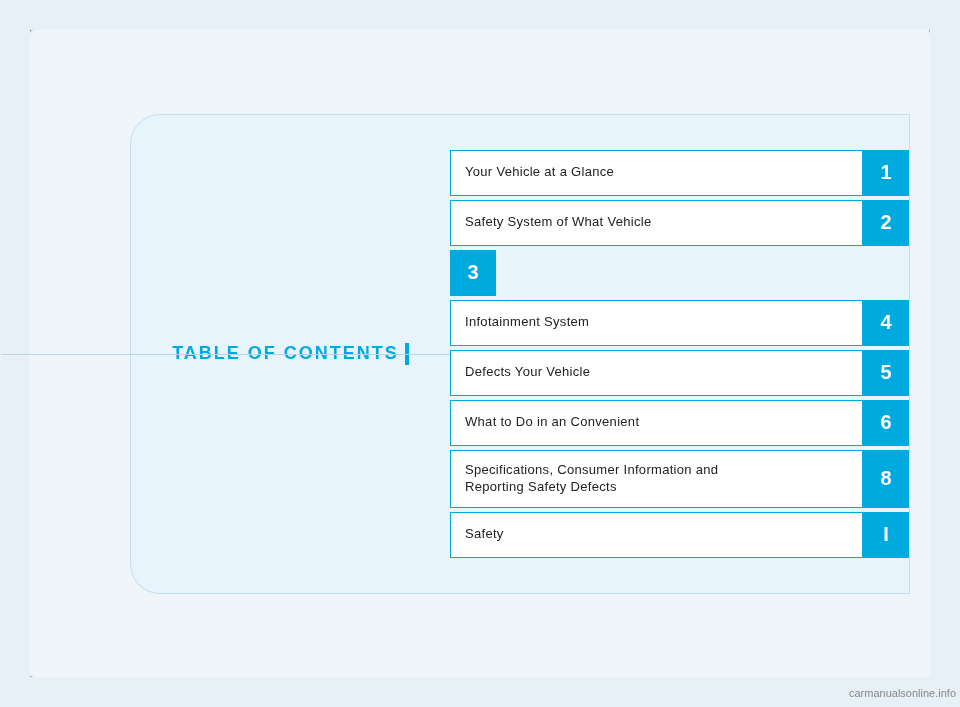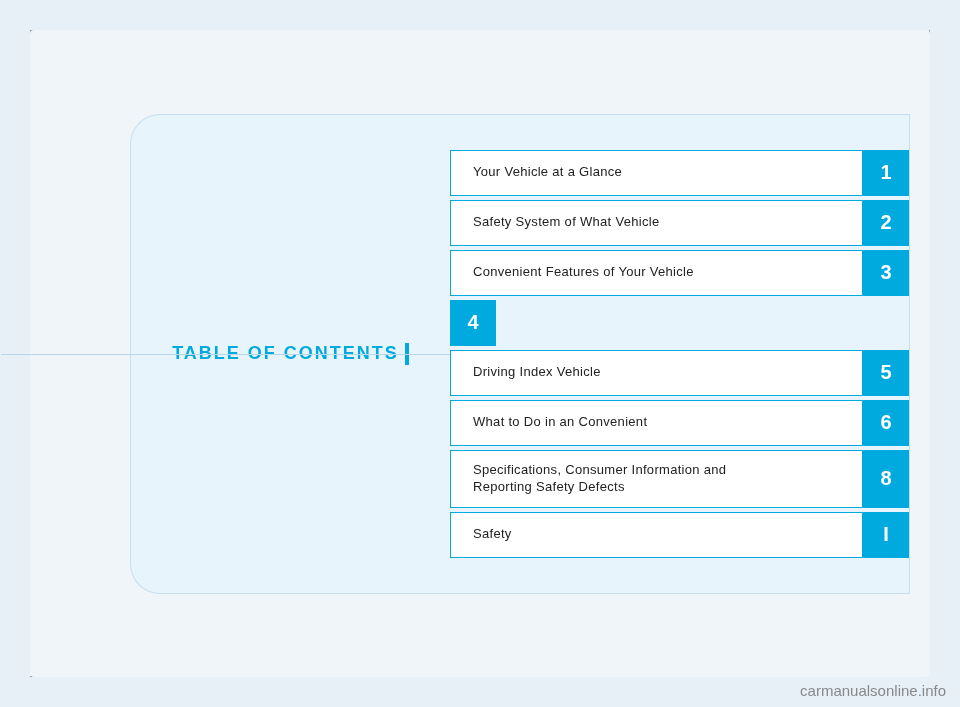--- a/index.html
+++ b/index.html
@@ -130,21 +130,21 @@
       cursor: pointer;
     }
 
     .toc-row.tall {
       height: 58px;
     }
 
     .toc-label {
       flex: 1;
       border: 1.5px solid #00aadf;
-      padding: 0 22px;
+      padding: 0 14px;
       display: flex;
       align-items: center;
       background: #fff;
       font-size: 13px;
       font-weight: 500;
       color: #222;
       letter-spacing: 0.3px;
     }
 
     .toc-label-text {
@@ -164,22 +164,22 @@
     }
 
     .toc-row.tall .toc-number {
       font-size: 20px;
     }
 
     
     .watermark {
       position: absolute;
       bottom: 8px;
-      right: 14px;
-      font-size: 15px;
+      right: 4px;
+      font-size: 11px;
       color: #888;
       font-family: Arial, sans-serif;
     }
   </style>
 </head>
 <body>
 
 <div class="tick tick-top-left-h"></div>
 <div class="tick tick-top-left-v"></div>
 <div class="tick tick-top-right-h"></div>
@@ -214,31 +214,31 @@
         </div>
         <div class="toc-number">1</div>
       </div>
       <div class="toc-row">
         <div class="toc-label">
           <span class="toc-label-text">Safety System of What Vehicle</span>
         </div>
         <div class="toc-number">2</div>
       </div>
       <div class="toc-row">
-        <div class="toc-label">
-          <span class="toc-label-text">Convenient Features of Your Vehicle</span>
-        </div>
         <div class="toc-number">3</div>
       </div>
       <div class="toc-row">
+        <div class="toc-label">
+          <span class="toc-label-text">Infotainment System</span>
+        </div>
         <div class="toc-number">4</div>
       </div>
       <div class="toc-row">
         <div class="toc-label">
-          <span class="toc-label-text">Driving Index Vehicle</span>
+          <span class="toc-label-text">Defects Your Vehicle</span>
         </div>
         <div class="toc-number">5</div>
       </div>
       <div class="toc-row">
         <div class="toc-label">
           <span class="toc-label-text">What to Do in an Convenient</span>
         </div>
         <div class="toc-number">6</div>
       </div>
       <div class="toc-row tall">

